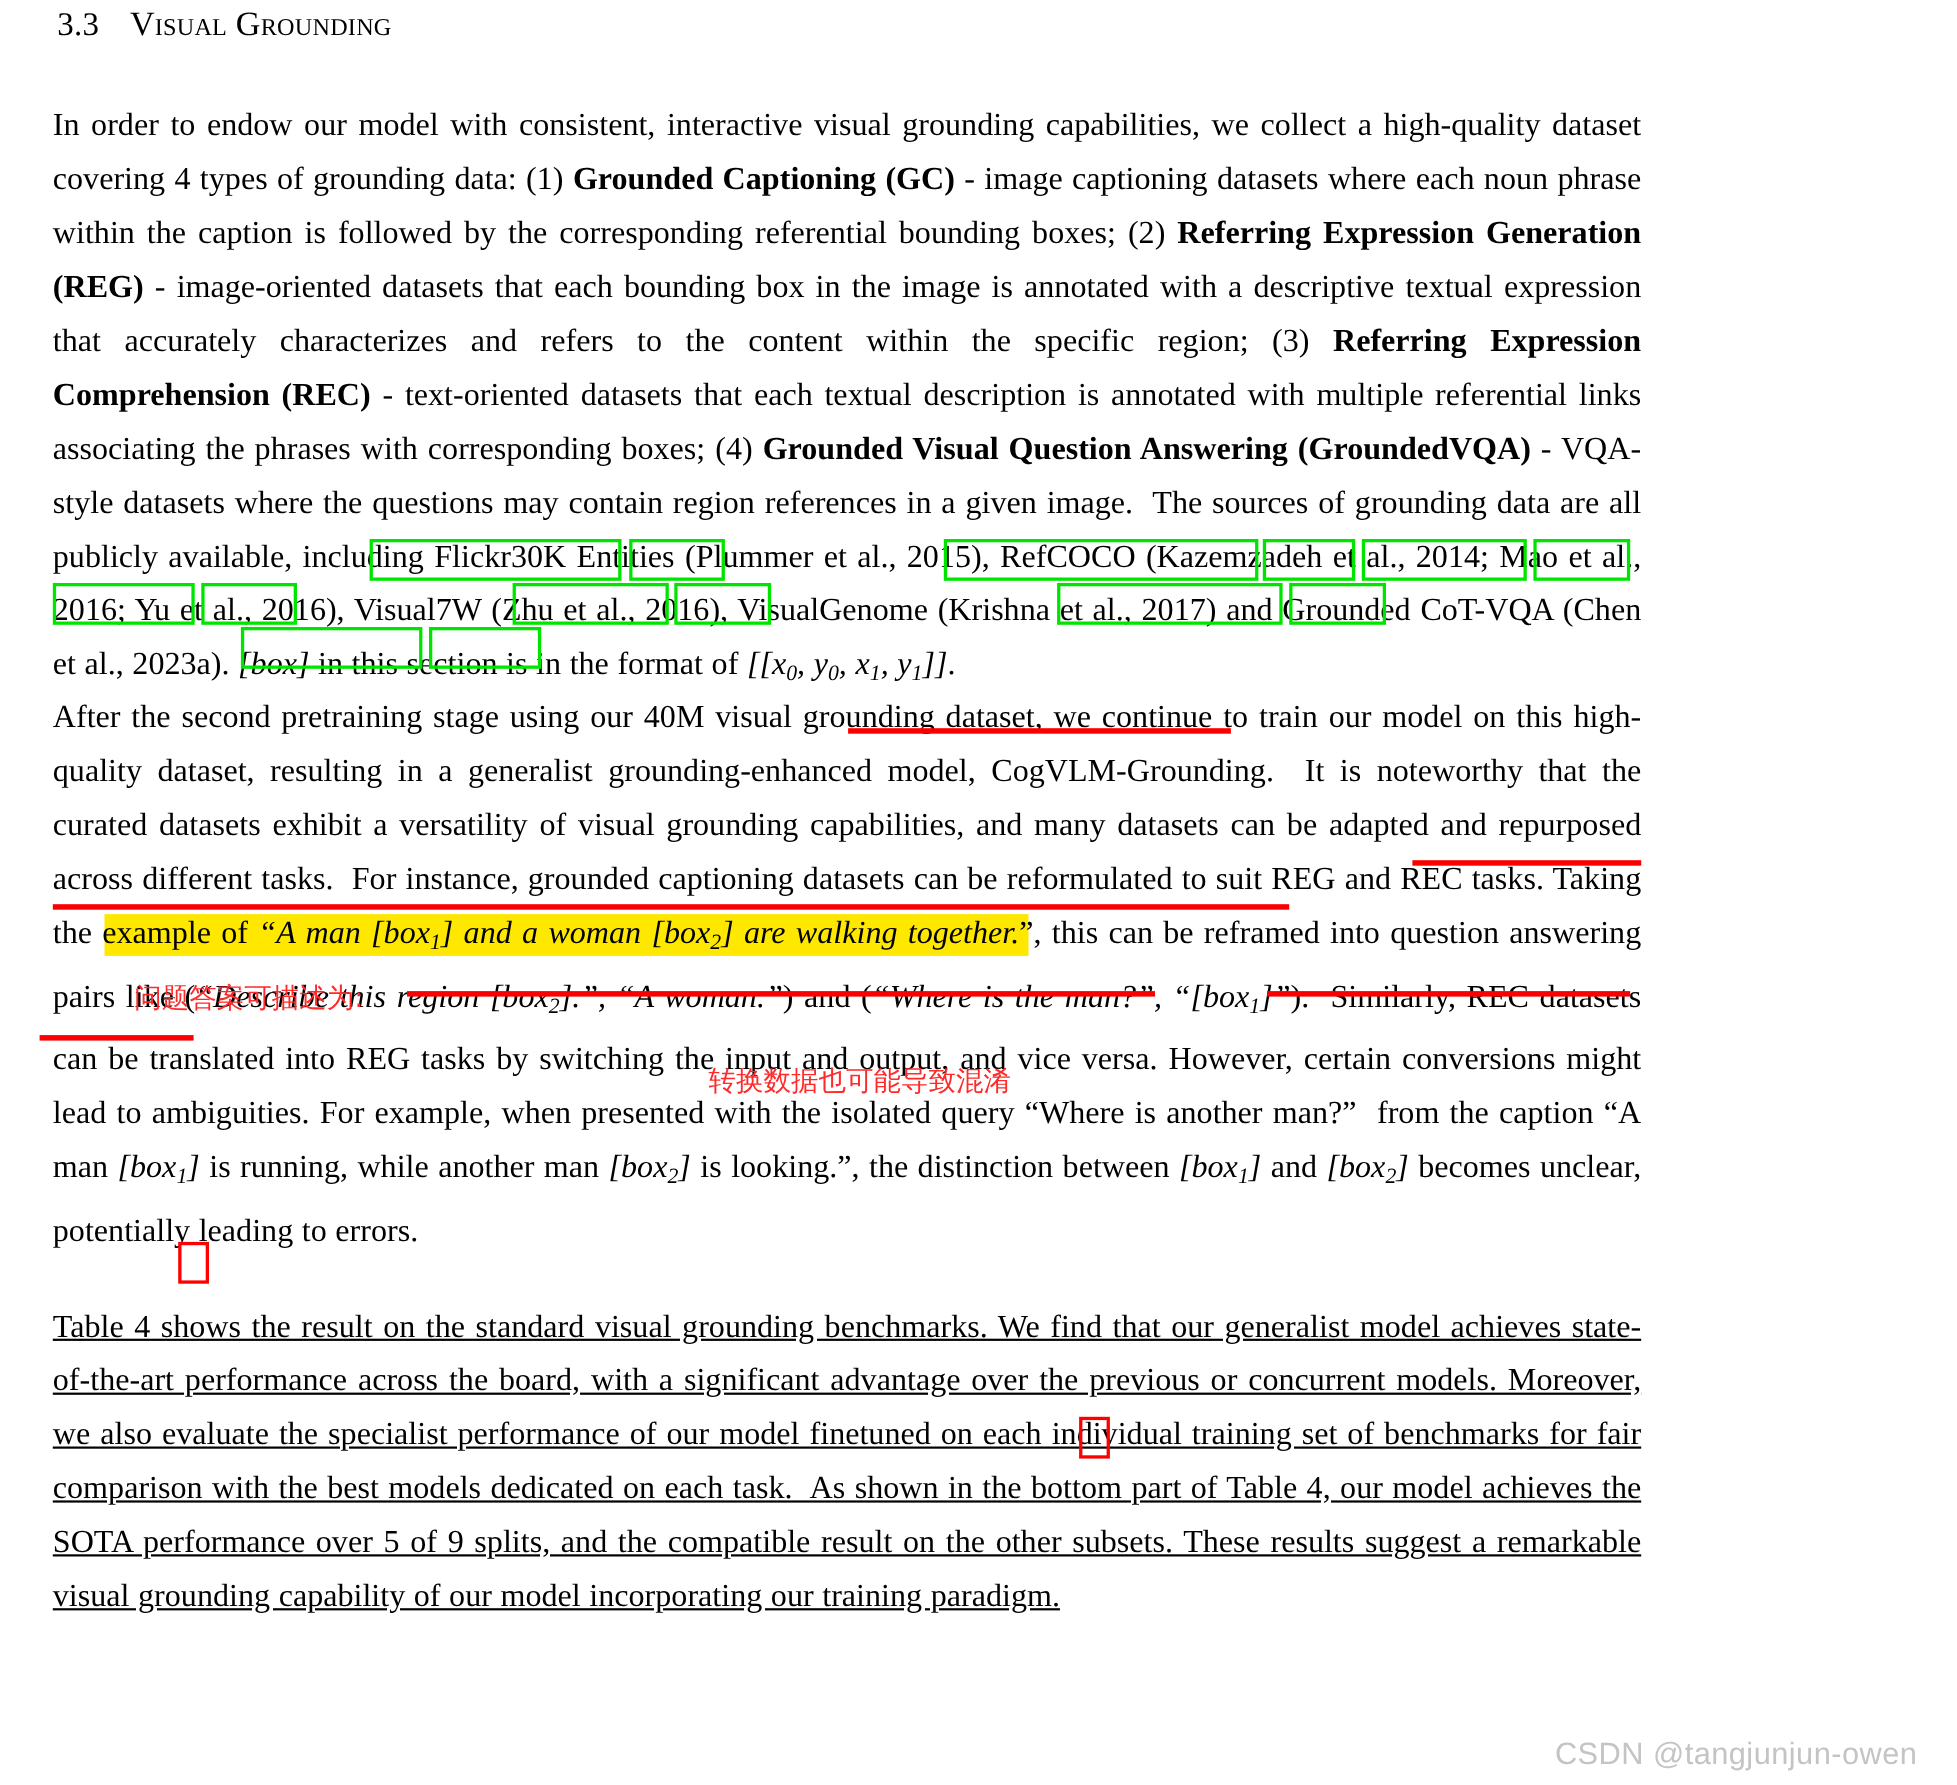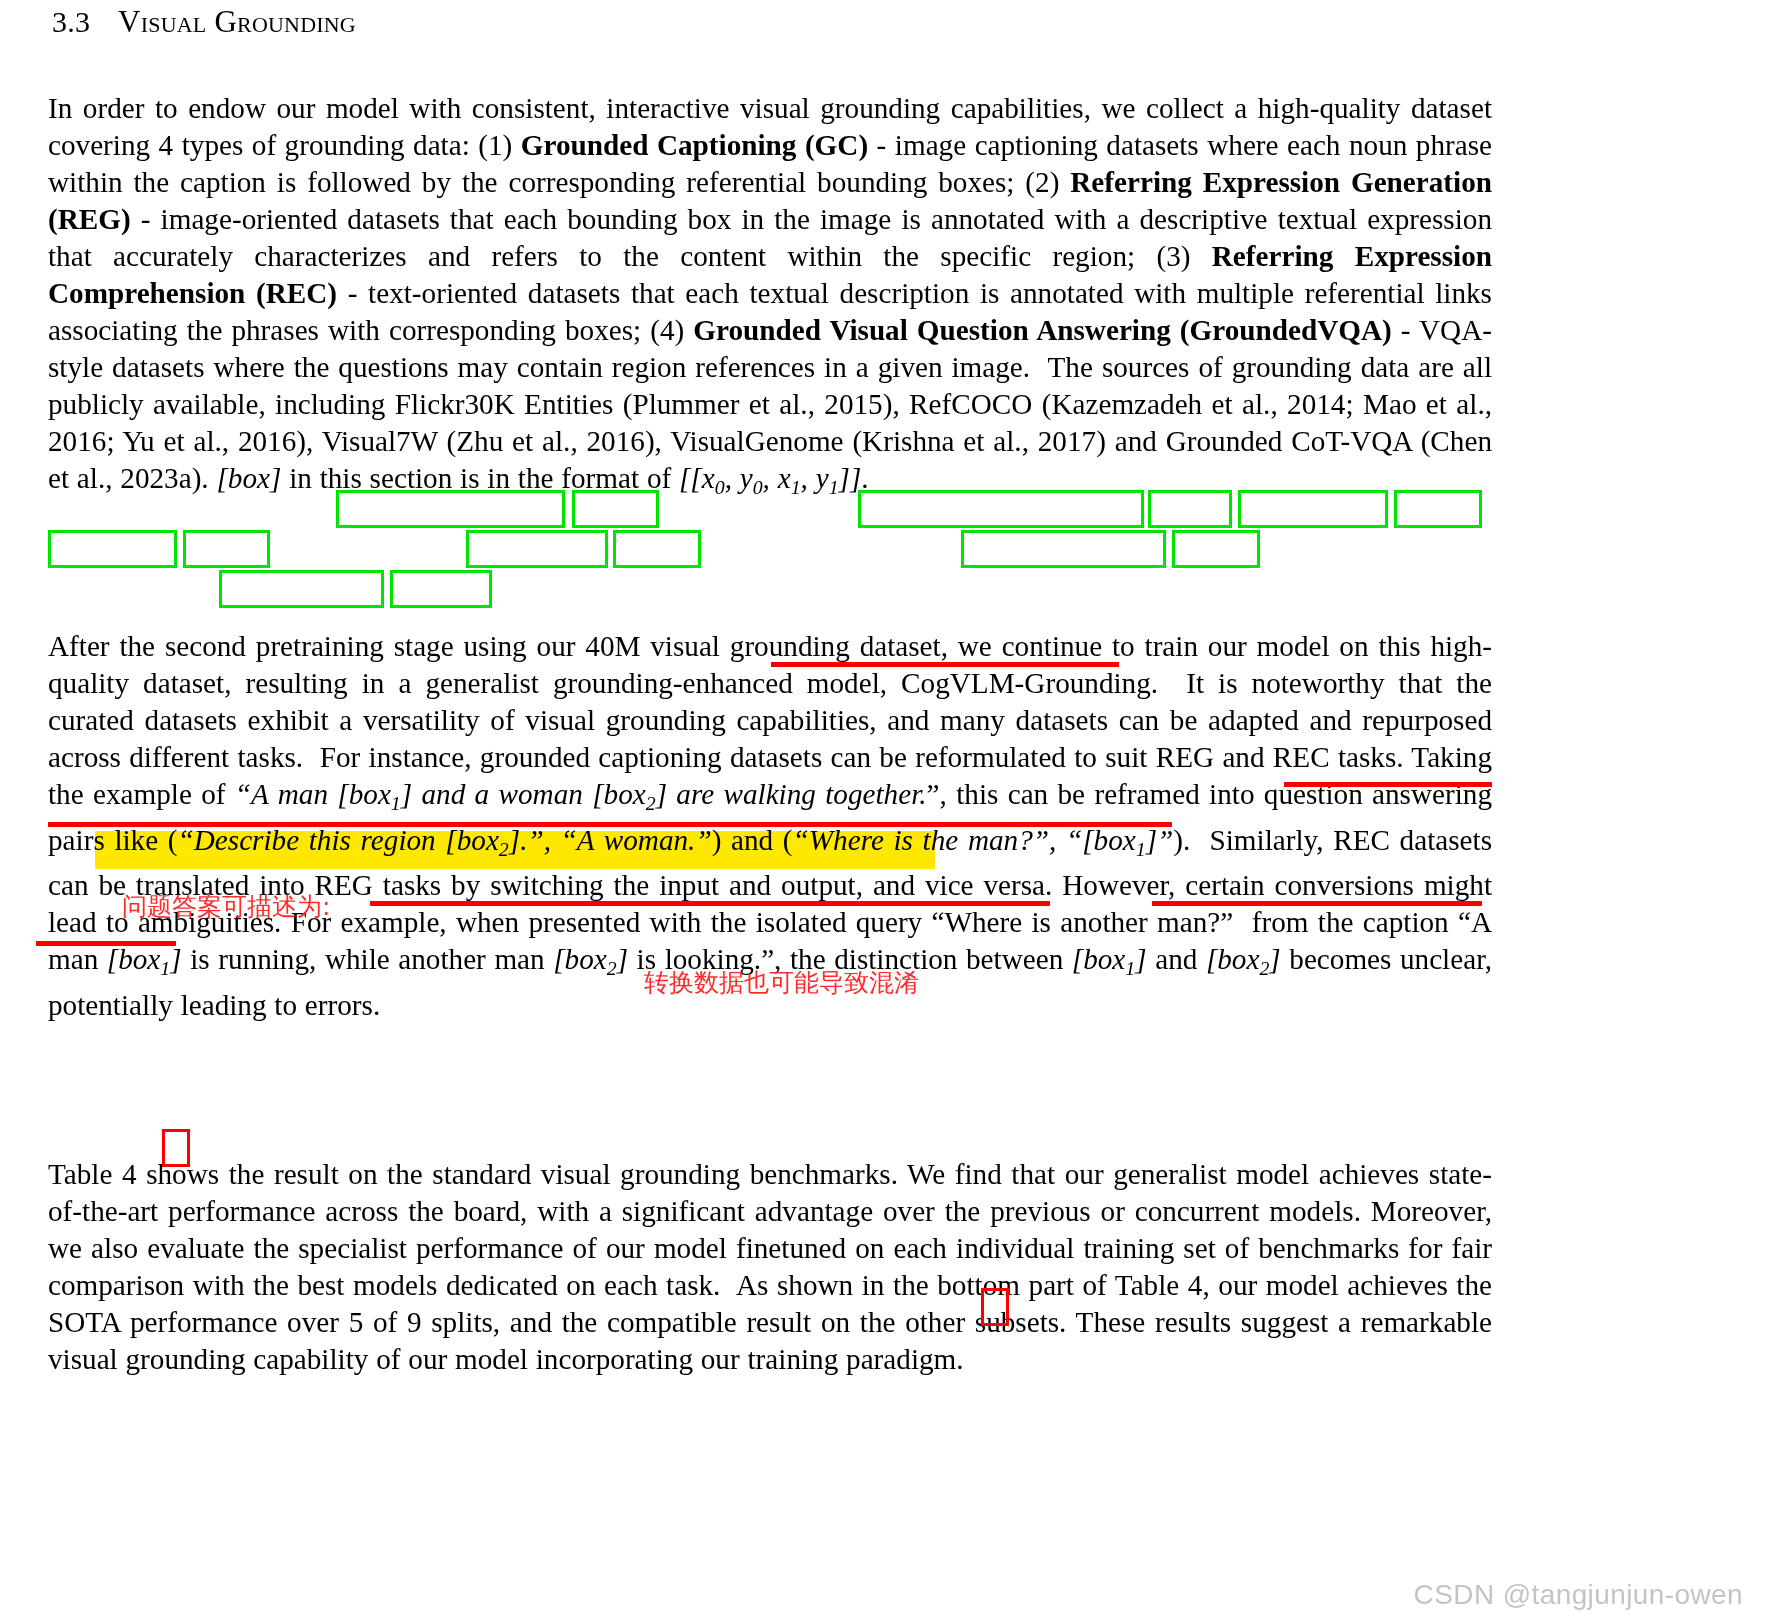--- a/index.html
+++ b/index.html
@@ -38,28 +38,28 @@
     font-variant: small-caps;
     font-size: 31px;
     margin-left: 28px;
   }
   
   .para {
     position: absolute;
     left: 48px;
     width: 1444px;
     font-size: 29.2px;
-    line-height: 37px;
+    line-height: 49px;
     text-align: justify;
     text-align-last: left;
     word-spacing: 0.5px;
   }
   .para.p1 { top: 90px; }
   .para.p2 { top: 628px; }
-  .para.p3 { top: 1156px; }
+  .para.p3 { top: 1182px; text-decoration: underline; }
   .para b { font-weight: bold; }
   .para i { font-style: italic; margin-top: 48px; }
 
   
   .mathit {
     font-family: "Liberation Serif", "DejaVu Serif", serif;
     font-style: italic;
   }
   .sub {
     font-size: 0.68em;

